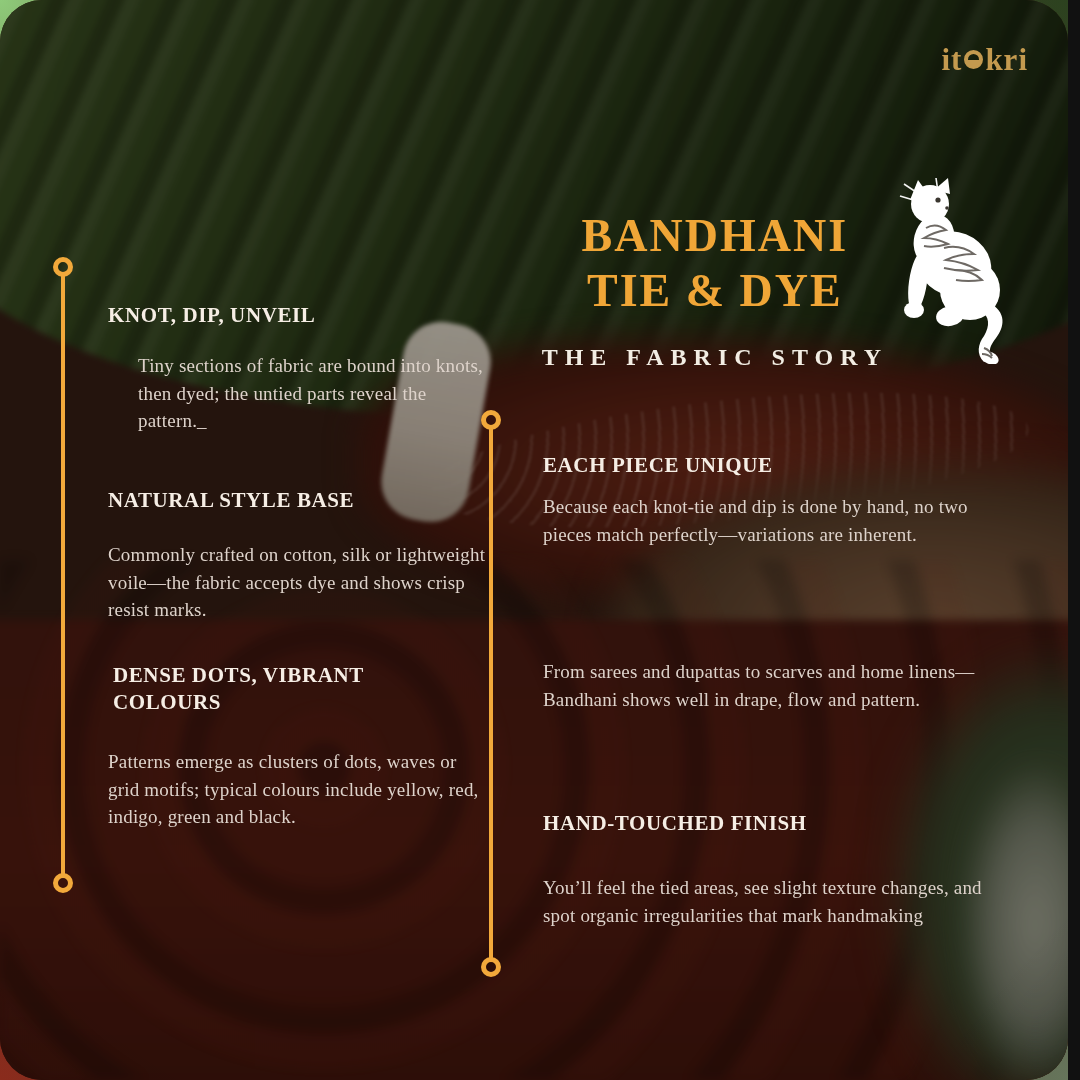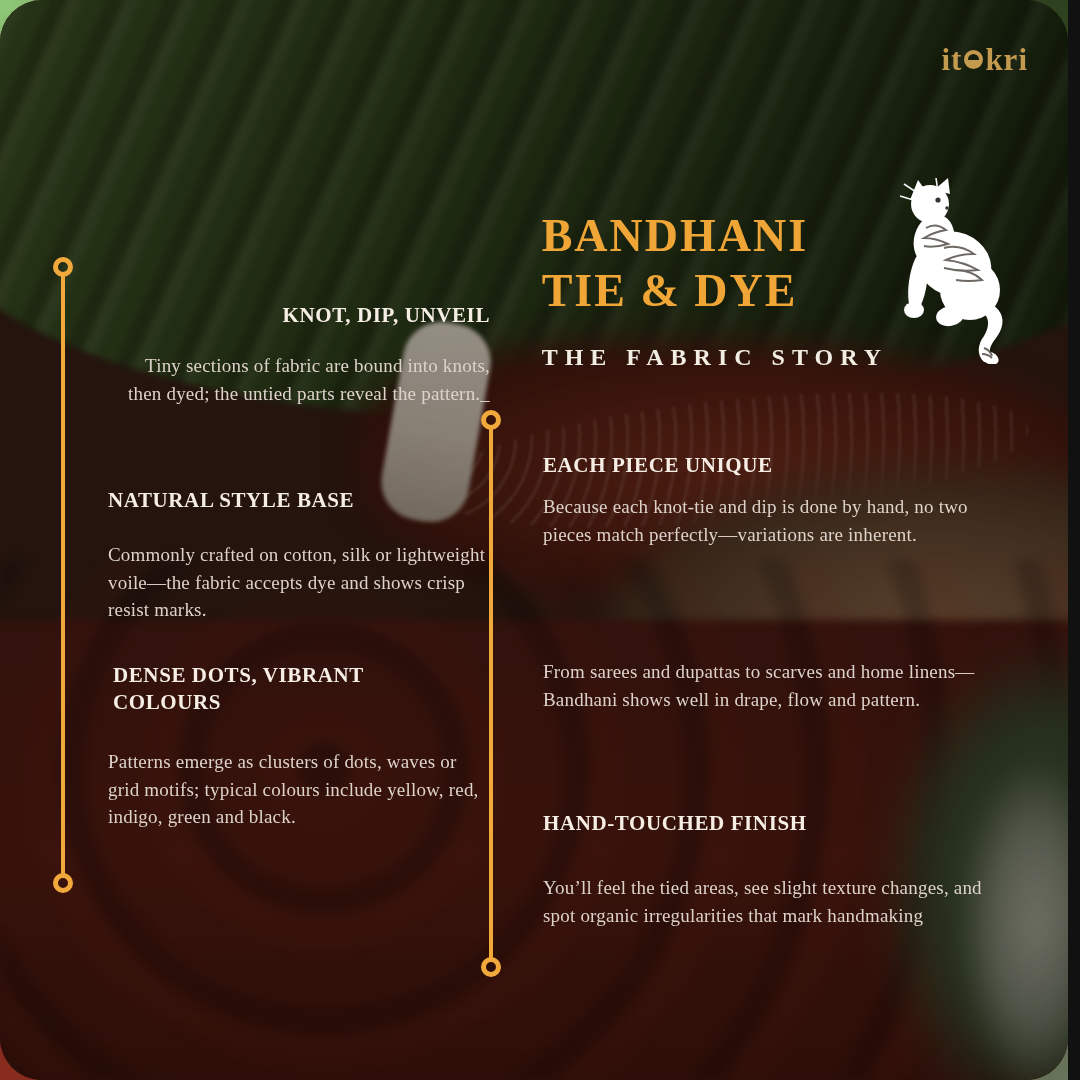--- a/index.html
+++ b/index.html
@@ -50,40 +50,40 @@
   .ph-threads{left:960px;top:760px;width:150px;height:330px;
     background:radial-gradient(closest-side,#c9c7be 0%,#8e9187 60%,rgba(0,0,0,0) 100%);filter:blur(12px);opacity:.65;}
   .ph-wash{inset:0;background:rgba(12,7,4,.30);}
   .ph-vignette{inset:0;background:radial-gradient(130% 130% at 50% 42%, rgba(0,0,0,0) 50%, rgba(0,0,0,.38) 100%);}
   
   .logo{position:absolute;top:44px;right:40px;display:flex;align-items:center;
     color:#c49a4f;font-size:31px;font-weight:700;letter-spacing:1px;line-height:1;}
   .logo .logo-o{display:inline-block;width:19px;height:19px;border:4px solid #c49a4f;border-radius:50%;
     margin:0 2px;background:linear-gradient(180deg, rgba(0,0,0,0) 52%, #c49a4f 52%);box-sizing:border-box;}
   
-  .title-block{position:absolute;top:208px;right:180px;text-align:left;}
+  .title-block{position:absolute;top:208px;right:180px;text-align:center;}
   .title-line{color:#f0a637;font-size:46px;font-weight:800;letter-spacing:2px;line-height:55px;}
   .subtitle{margin-top:26px;color:#f2ede3;font-size:24px;font-weight:700;letter-spacing:7px;}
   
   .cat{position:absolute;left:892px;top:178px;width:128px;height:186px;}
   
   .rail{position:absolute;width:20px;}
   .rail-left{left:53px;top:257px;height:636px;}
   .rail-mid{left:481px;top:410px;height:567px;}
   .rail .line{position:absolute;left:8px;top:16px;bottom:16px;width:4px;background:#f2a93b;border-radius:2px;}
   .rail .ring{position:absolute;left:0;width:20px;height:20px;border:5px solid #f2a93b;border-radius:50%;box-sizing:border-box;}
   .rail .ring.top{top:0;}
   .rail .ring.bottom{bottom:0;}
   
   .sec{position:absolute;}
   .sec-heading{margin:0;color:#f6eee5;font-size:21px;font-weight:800;letter-spacing:.6px;line-height:27px;}
   .sec-body{margin:0;color:#ded3cb;font-size:19px;font-weight:400;line-height:27.5px;letter-spacing:.2px;}
   .col-left{left:108px;width:382px;}
   .col-right{left:543px;width:442px;}
-  .sec-l1{top:302px;text-align:right;} .sec-l1 .sec-body{margin-top:23px;}
+  .sec-l1{top:302px;} .sec-l1 .sec-body{margin-top:23px;margin-left:30px;}
   .sec-l2{top:487px;} .sec-l2 .sec-body{margin-top:27px;}
   .sec-l3{top:662px;} .sec-l3 .sec-heading{max-width:300px;padding-left:5px;} .sec-l3 .sec-body{margin-top:32px;}
   .sec-r1{top:452px;} .sec-r1 .sec-body{margin-top:14px;}
   .sec-r2{top:627px;} .sec-r2 .sec-body{margin-top:31px;}
   .sec-r3{top:810px;} .sec-r3 .sec-body{margin-top:37px;}
 </style>
 </head>
 <body>
 
 <div class="canvas">

